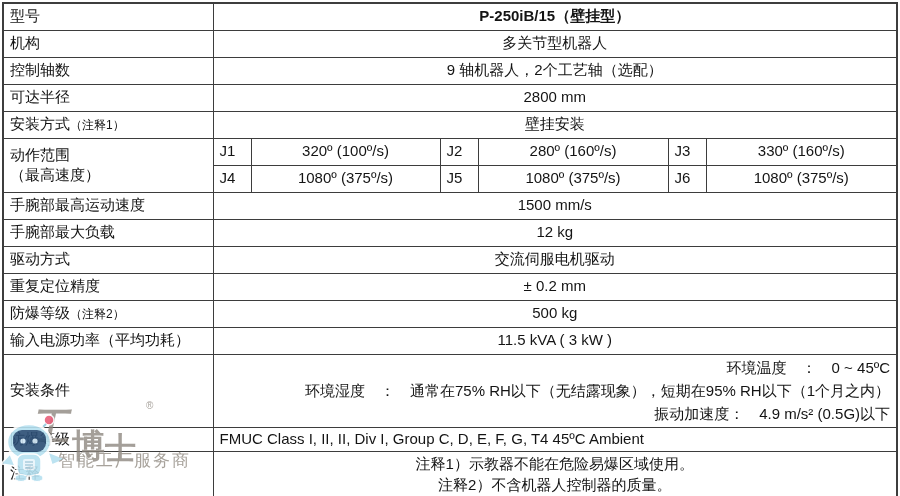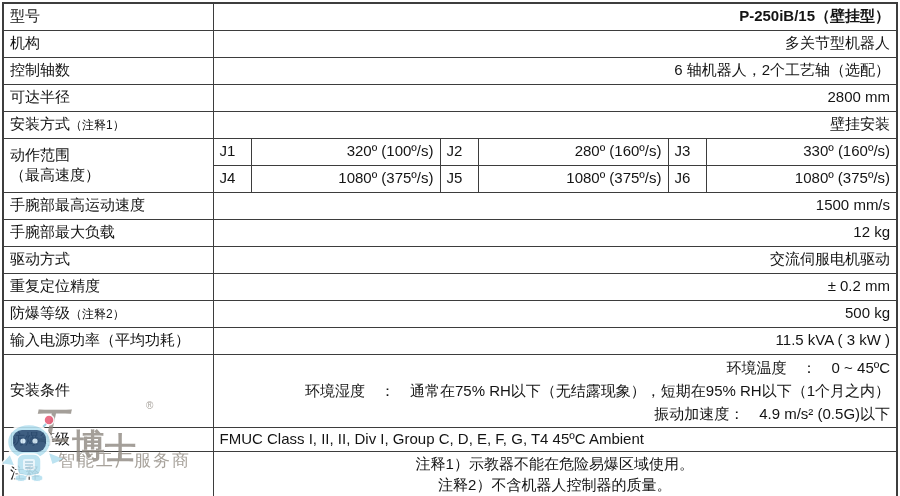--- a/index.html
+++ b/index.html
@@ -13,21 +13,21 @@
     border-collapse:collapse;table-layout:fixed;
     border:2px solid #3d3d3d;
   }
   table.spec td{
     border:1px solid #3d3d3d;
     font-size:15px;line-height:1.25;
     padding:1px 6px;overflow:hidden;vertical-align:middle;
     white-space:nowrap;
   }
   td.lab{text-align:left;padding-left:8px}
-  td.val{text-align:right}
+  td.val{text-align:center}
   td.axis{}
   td.valL{text-align:left;padding-left:8px}
   .note{font-size:12px}
   .bold{font-weight:bold}
   tr.r{height:27px}
   tr.inst{height:73px}
   tr.expl{height:24px}
   tr.nts{height:44px}
   .instlines div{line-height:23px;text-align:right}
   .ntslines div{line-height:21px;text-align:center}
@@ -61,21 +61,21 @@
     <tr class="r">
       <td class="lab"><span>型号</span></td>
       <td class="val bold" colspan="6"><span>P-250iB/15（壁挂型）</span></td>
     </tr>
     <tr class="r">
       <td class="lab"><span>机构</span></td>
       <td class="val" colspan="6"><span>多关节型机器人</span></td>
     </tr>
     <tr class="r">
       <td class="lab"><span>控制轴数</span></td>
-      <td class="val" colspan="6"><span>6 轴机器人，2个工艺轴（选配）</span></td>
+      <td class="val" colspan="6"><span>9 轴机器人，2个工艺轴（选配）</span></td>
     </tr>
     <tr class="r">
       <td class="lab"><span>可达半径</span></td>
       <td class="val" colspan="6"><span>2800 mm</span></td>
     </tr>
     <tr class="r">
       <td class="lab">
         <span>安装方式</span><span class="note">（注释1）</span>
       </td>
       <td class="val" colspan="6"><span>壁挂安装</span></td>

